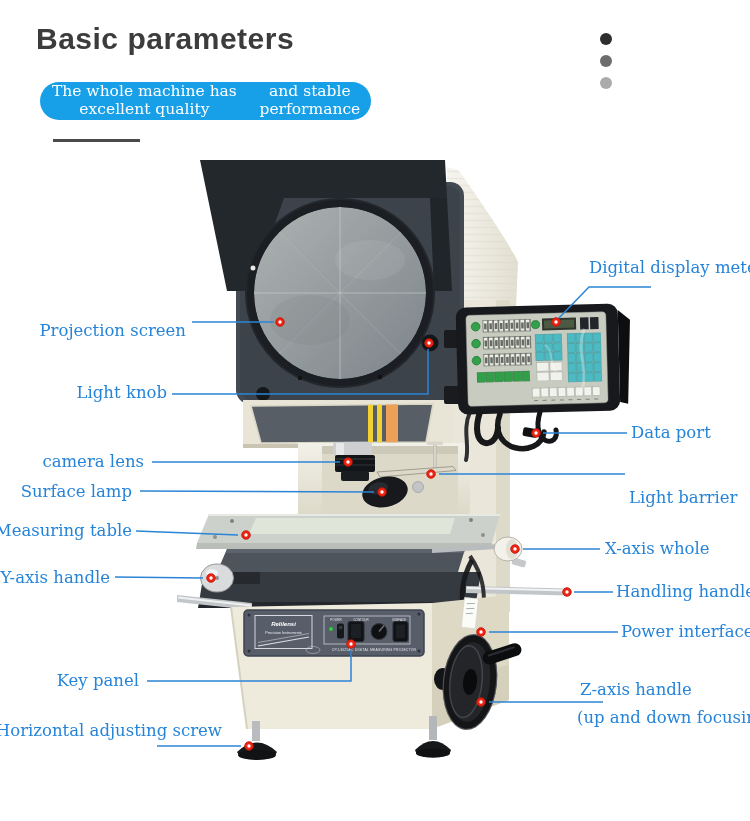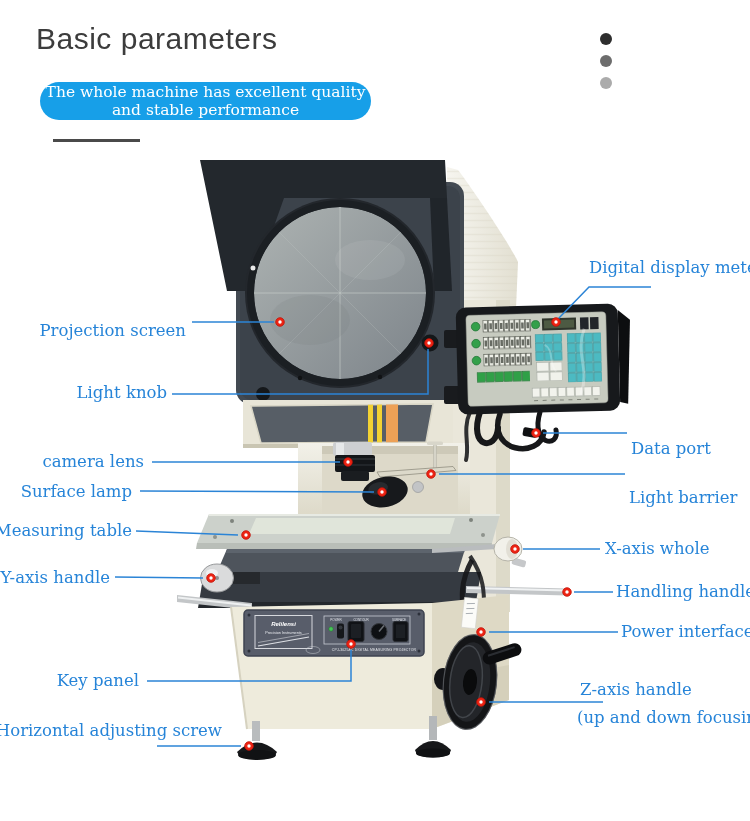--- a/index.html
+++ b/index.html
@@ -1,22 +1,22 @@
 <!DOCTYPE html>
 <html><head>
 <meta charset="utf-8">
 <style>
   html,body{margin:0;padding:0;background:#fff;}
   #stage{position:relative;width:750px;height:821px;background:#ffffff;overflow:hidden;
          font-family:"DejaVu Serif",serif;}
   .title{position:absolute;left:36px;top:22px;font-family:"Liberation Sans",sans-serif;
-         font-weight:normal;font-size:30px;color:#3c3c3c;letter-spacing:0.5px;}
+         font-weight:bold;font-size:30px;color:#3c3c3c;letter-spacing:0.5px;}
   .banner{position:absolute;left:40px;top:82px;width:331px;height:38px;border-radius:19px;
           background:#179fe8;color:#ffffff;text-align:center;font-size:15.5px;line-height:18px;
-          display:flex;flex-direction:column;justify-content:center;}
+          display:flex;flex-direction:row;justify-content:center;}
   .divider{position:absolute;left:53px;top:139px;width:87px;height:3px;background:#4a4a4a;}
   .dot{position:absolute;left:600px;width:12px;height:12px;border-radius:50%;}
   .dot1{top:33px;background:#2e2e2e;}
   .dot2{top:55px;background:#6d6d6d;}
   .dot3{top:77px;background:#ababab;}
   .callout-label{position:absolute;color:#2684d8;font-size:16.5px;line-height:20px;white-space:nowrap;}
   svg{position:absolute;left:0;top:0;}
   svg text{font-family:"Liberation Sans",sans-serif;}
 </style>
 </head>
@@ -311,21 +311,21 @@
   <div class="callout-label" style="right:564px;top:321px">Projection screen</div>
   <div class="callout-label" style="right:583px;top:383px">Light knob</div>
   <div class="callout-label" style="right:606px;top:452px">camera lens</div>
   <div class="callout-label" style="right:618px;top:482px">Surface lamp</div>
   <div class="callout-label" style="right:618px;top:521px">Measuring table</div>
   <div class="callout-label" style="right:640px;top:568px">Y-axis handle</div>
   <div class="callout-label" style="right:611px;top:671px">Key panel</div>
   <div class="callout-label" style="right:528px;top:721px">Horizontal adjusting screw</div>
 
   <div class="callout-label" style="left:589px;top:258px">Digital display meter</div>
-  <div class="callout-label" style="left:631px;top:439px">Data port</div>
+  <div class="callout-label" style="left:631px;top:423px">Data port</div>
   <div class="callout-label" style="left:629px;top:488px">Light barrier</div>
   <div class="callout-label" style="left:605px;top:539px">X-axis whole</div>
   <div class="callout-label" style="left:616px;top:582px">Handling handle</div>
   <div class="callout-label" style="left:621px;top:622px">Power interface</div>
   <div class="callout-label" style="left:580px;top:680px">Z-axis handle</div>
   <div class="callout-label" style="left:577px;top:708px">(up and down focusing)</div>
 
 </div>
 
 </body></html>

